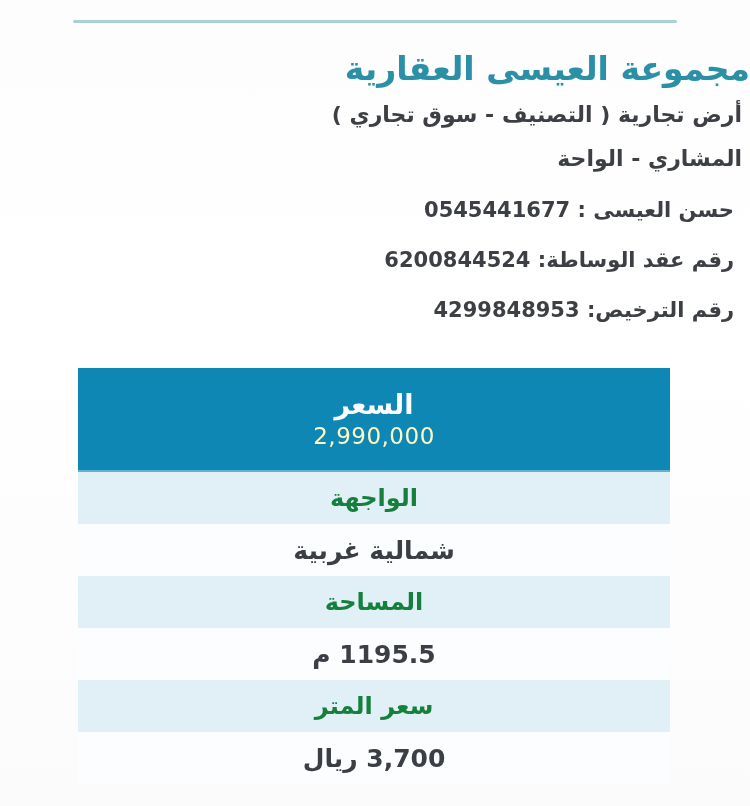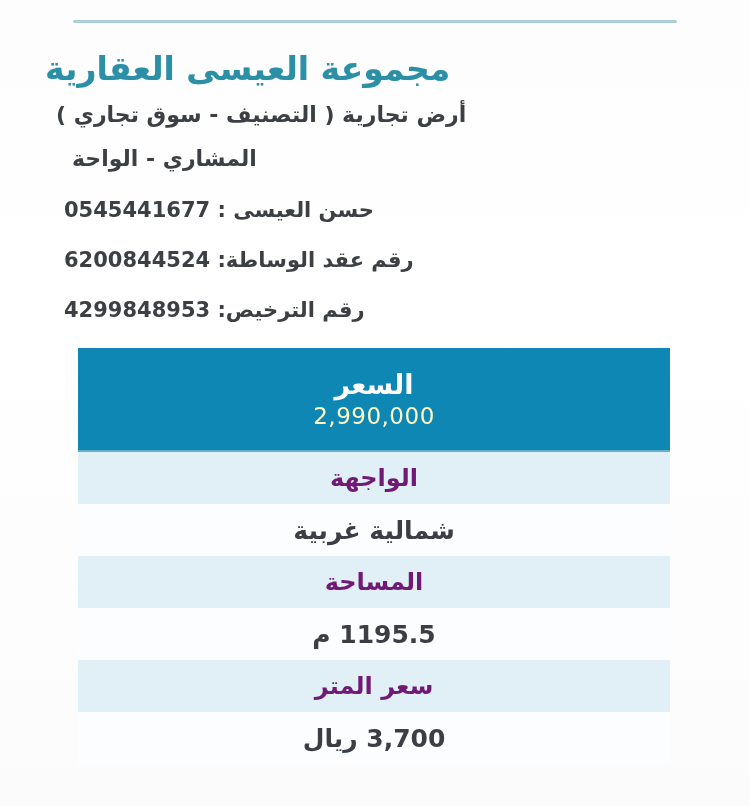--- a/index.html
+++ b/index.html
@@ -34,21 +34,21 @@
     border-radius: 2px;
     opacity: 0.95;
   }
 
   
   .header {
     position: absolute;
     top: 48px;
     left: 0;
     width: 750px;
-    text-align: left;
+    text-align: right;
     direction: rtl;
   }
   .brand-title {
     font-size: 33px;
     font-weight: bold;
     color: #2b8fa6;
     letter-spacing: 0px;
     line-height: 1.25;
     margin: 0 0 8px 0;
     padding-left: 45px;
@@ -70,21 +70,21 @@
     color: #3c3f43;
     line-height: 1.62;
     margin: 16px;
     padding-left: 48px;
     font-weight: 600;
   }
 
   
   .specs {
     position: absolute;
-    top: 348px;
+    top: 368px;
     left: 78px;
     width: 592px;
   }
   .row {
     width: 100%;
     box-sizing: border-box;
     text-align: center;
     direction: rtl;
     display: flex;
     align-items: center;
@@ -107,21 +107,21 @@
   .banner-value {
     font-size: 23px;
     font-weight: normal;
     line-height: 1.2;
     color: #fef9c3;
     letter-spacing: 0.5px;
   }
   .row-label {
     background: #e1eff7;
     height: 52px;
-    color: #701a75;
+    color: #15803d;
     font-size: 24px;
     font-weight: bold;
   }
   .row-value {
     background: #fcfdfe;
     height: 52px;
     color: #3b3f45;
     font-size: 25px;
     font-weight: bold;
     align-items: center;

